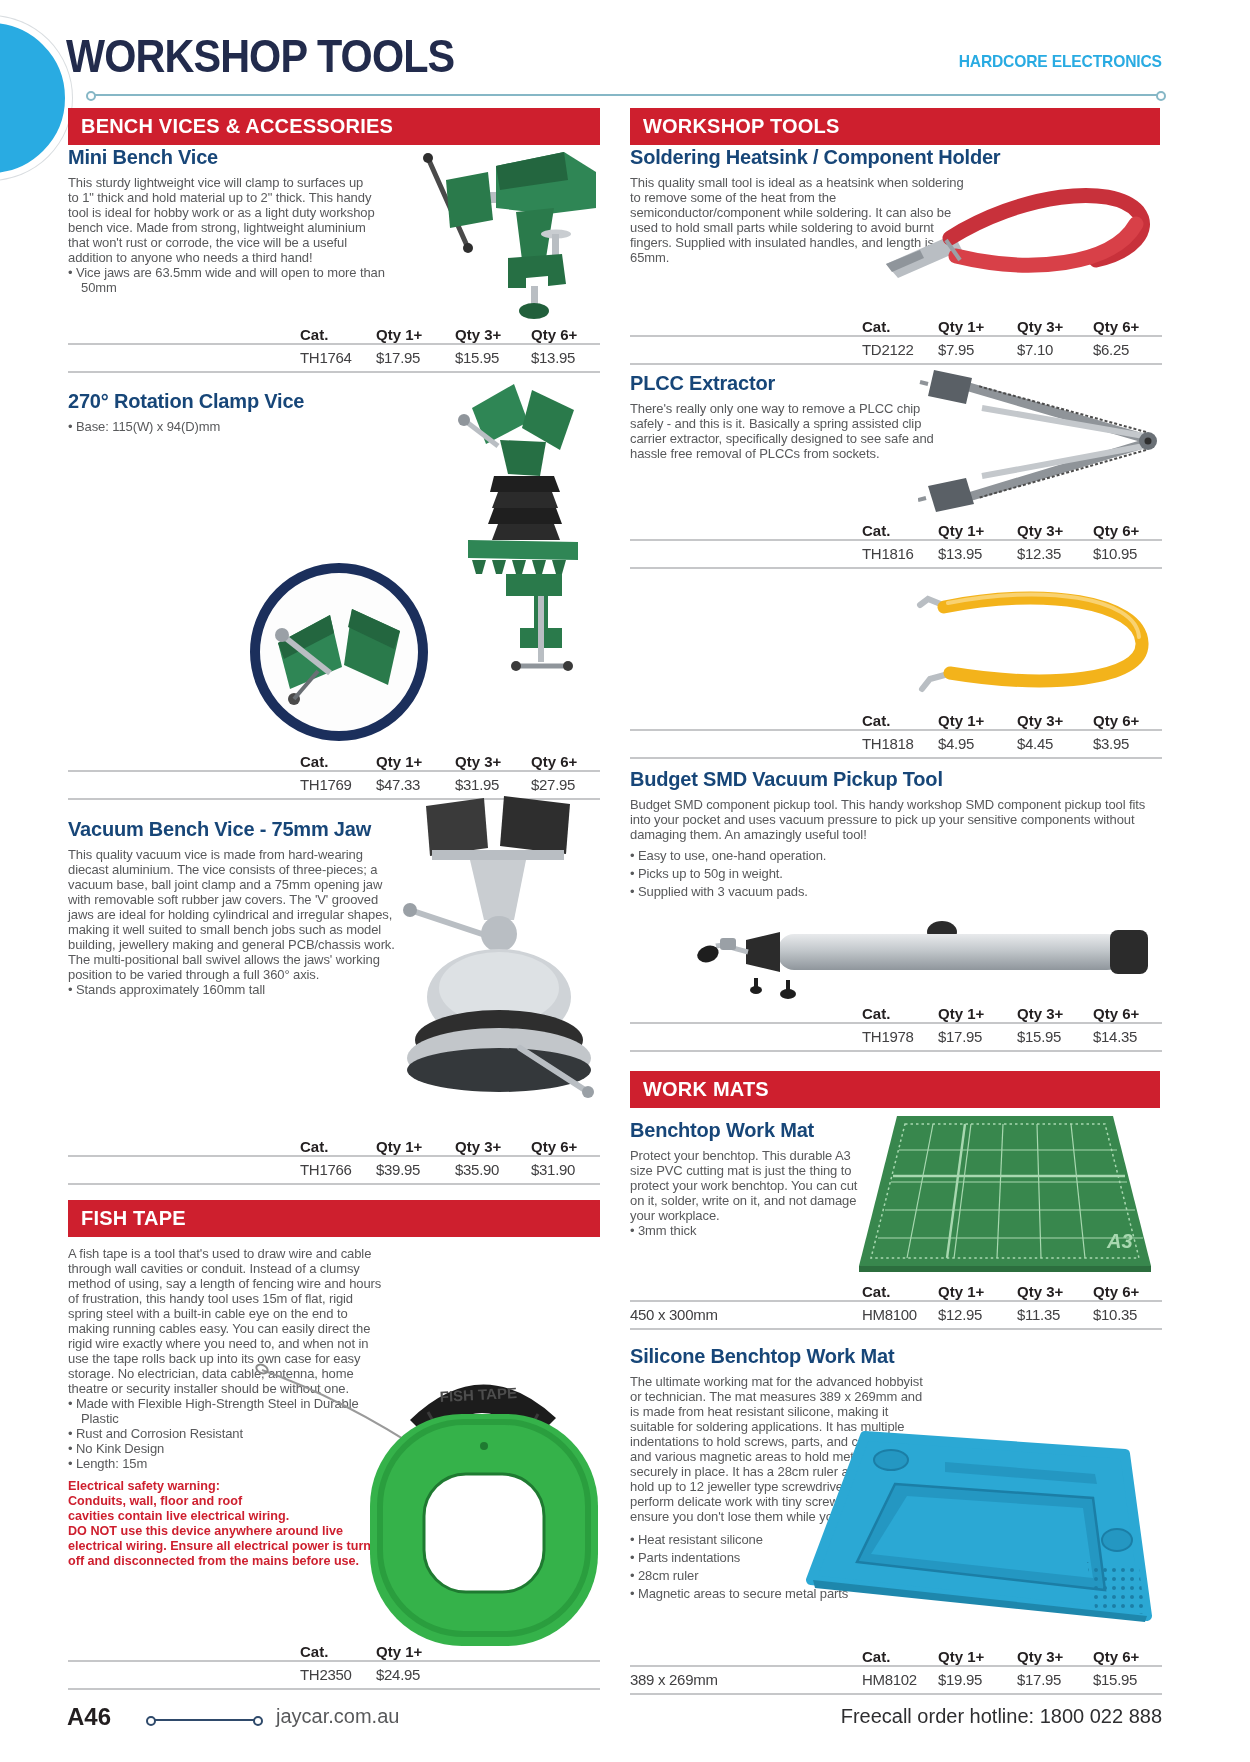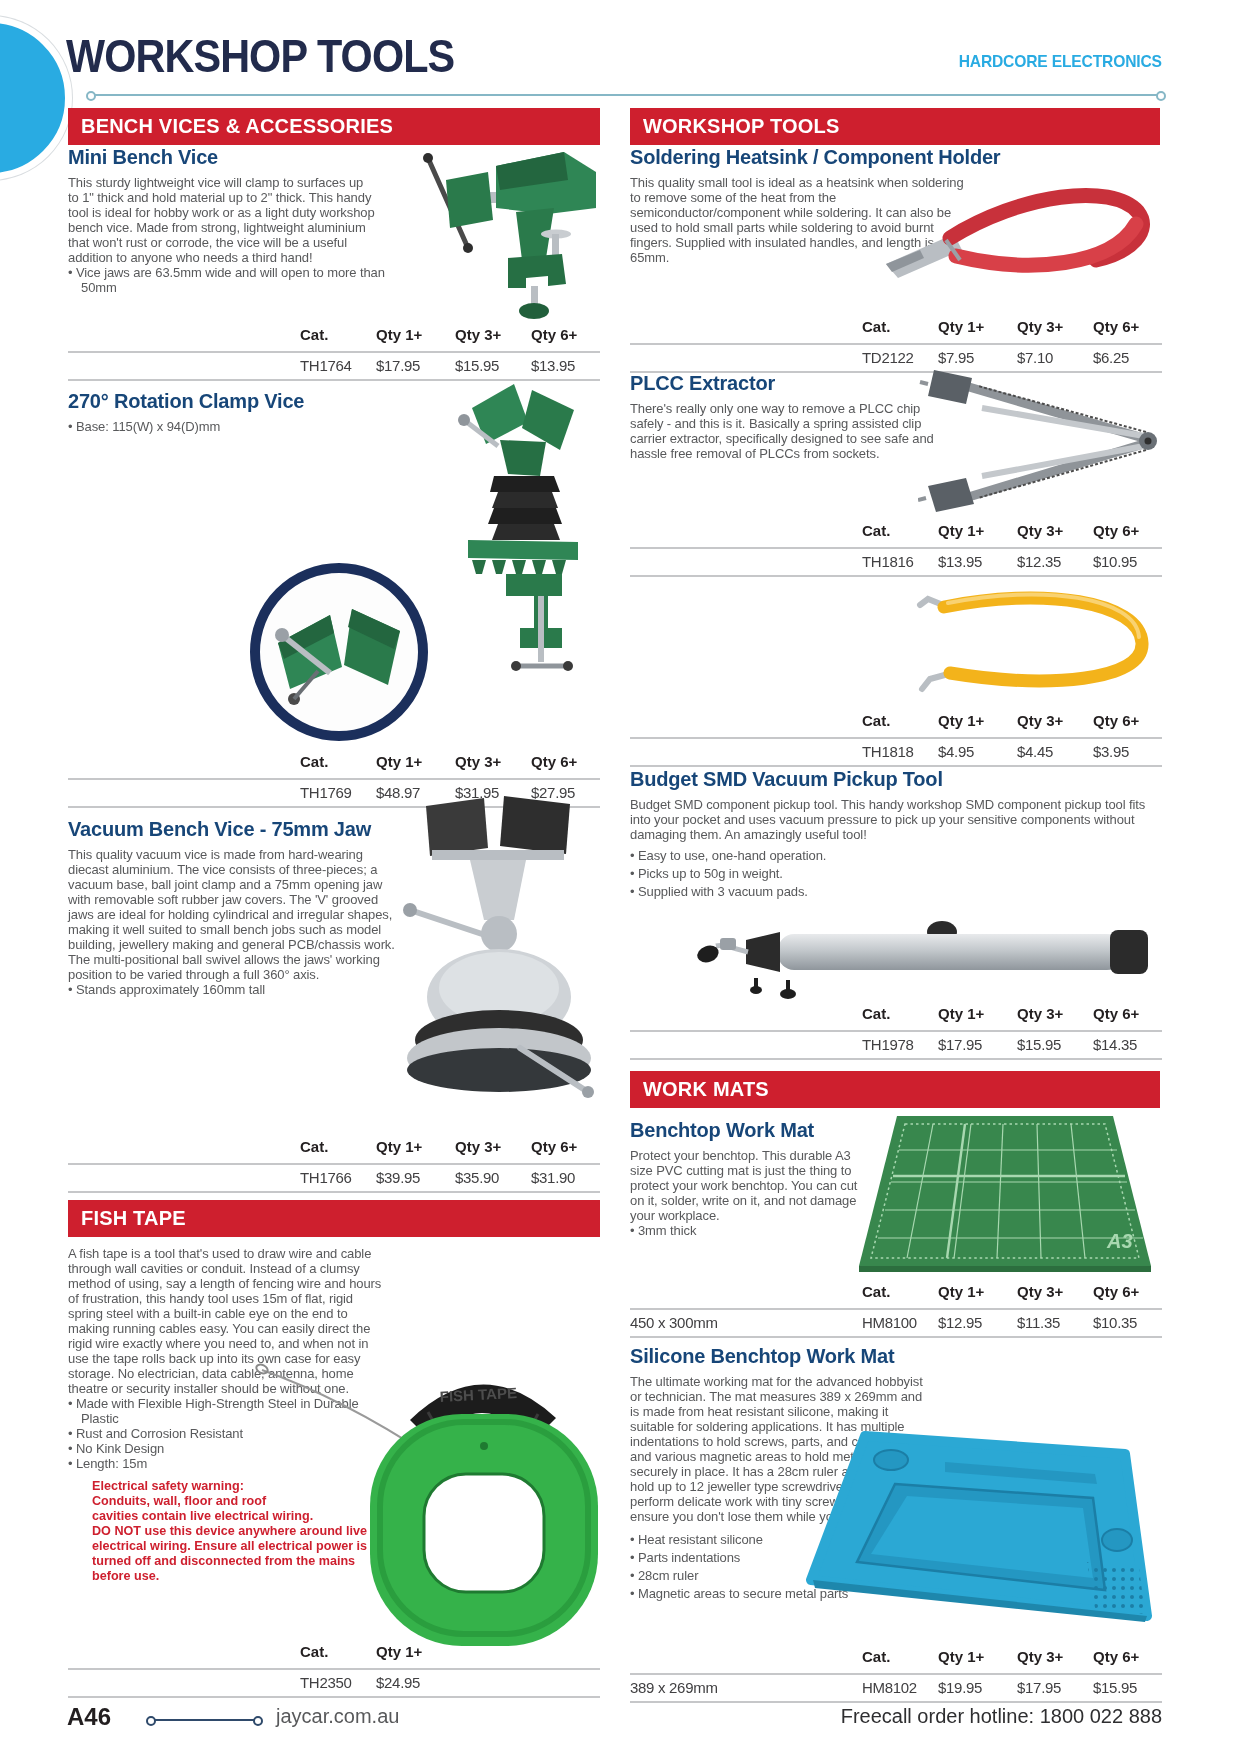--- a/index.html
+++ b/index.html
@@ -19,27 +19,27 @@
   
   .banner{position:absolute;height:37px;background:#CE1F2E;color:#fff;font-weight:800;font-size:20px;
         line-height:37px;padding-left:13px;letter-spacing:.2px;box-sizing:border-box;}
   
   .pblock{position:absolute;}
   .ptitle{font-size:20px;font-weight:800;color:#174678;margin:0 0 6px 0;letter-spacing:-.2px;}
   .pbody{font-size:13px;line-height:15px;color:#58595B;margin:0;letter-spacing:-.1px;}
   .pbullets{list-style:none;margin:0 0 0 0;padding:0;font-size:13px;line-height:15px;color:#58595B;letter-spacing:-.1px;}
   .pbullets li{padding-left:13px;text-indent:-13px;}
   .pbullets li:before{content:"\2022  ";}
-  .warning{margin-top:8px;font-size:12.6px;line-height:15px;font-weight:700;color:#CE1F2E;width:330px;margin-left:24px;}
+  .warning{margin-top:8px;font-size:12.6px;line-height:15px;font-weight:700;color:#CE1F2E;width:330px;}
   .float-spacer{float:right;}
   
   .ptable{position:absolute;width:532px;font-size:15px;}
   .trow{display:grid;grid-template-columns:232px 76px 79px 76px 69px;align-items:end;}
   .thead span{font-weight:700;color:#231F20;}
-  .thead{padding-bottom:8px;border-bottom:2px solid #c6c7c9;}
+  .thead{padding-bottom:0;border-bottom:2px solid #c6c7c9;}
   .tdata{padding-top:4px;padding-bottom:5px;border-bottom:2px solid #c6c7c9;color:#414042;}
   .tdata span{letter-spacing:-.3px;}
   
   .pimg{position:absolute;}
   .inset-circle{position:absolute;border:10px solid #1B2F5C;border-radius:50%;background:#fdfdfd;overflow:hidden;}
   
   .footer-page{position:absolute;left:67px;top:1703px;font-size:24px;font-weight:800;color:#231F20;}
   .footer-rule{position:absolute;left:152px;top:1719px;width:105px;height:2px;background:#2F4A6B;}
   .footer-site{position:absolute;left:276px;top:1705px;font-size:20px;color:#58595B;}
   .footer-hotline{position:absolute;right:88px;top:1705px;font-size:20px;color:#2E2E30;}
@@ -145,21 +145,21 @@
     <div class="trow thead">
       <span></span>
       <span>Cat.</span>
       <span>Qty 1+</span>
       <span>Qty 3+</span>
       <span>Qty 6+</span>
     </div>
     <div class="trow tdata">
       <span></span>
       <span>TH1769</span>
-      <span>$48.97</span>
+      <span>$47.33</span>
       <span>$31.95</span>
       <span>$27.95</span>
     </div>
   </div>
 
   <div class="pblock" style="left:68px;top:818px;width:335px;">
     <h3 class="ptitle">Vacuum Bench Vice - 75mm Jaw</h3>
     <p class="pbody" style="width:328px;">This quality vacuum vice is made from hard-wearing diecast aluminium. The vice consists of three-pieces; a vacuum base, ball joint clamp and a 75mm opening jaw with removable soft rubber jaw covers. The 'V' grooved jaws are ideal for holding cylindrical and irregular shapes, making it well suited to small bench jobs such as model building, jewellery making and general PCB/chassis work. The multi-positional ball swivel allows the jaws' working position to be varied through a full 360° axis.</p>
     <ul class="pbullets">
       <li>Stands approximately 160mm tall</li>

